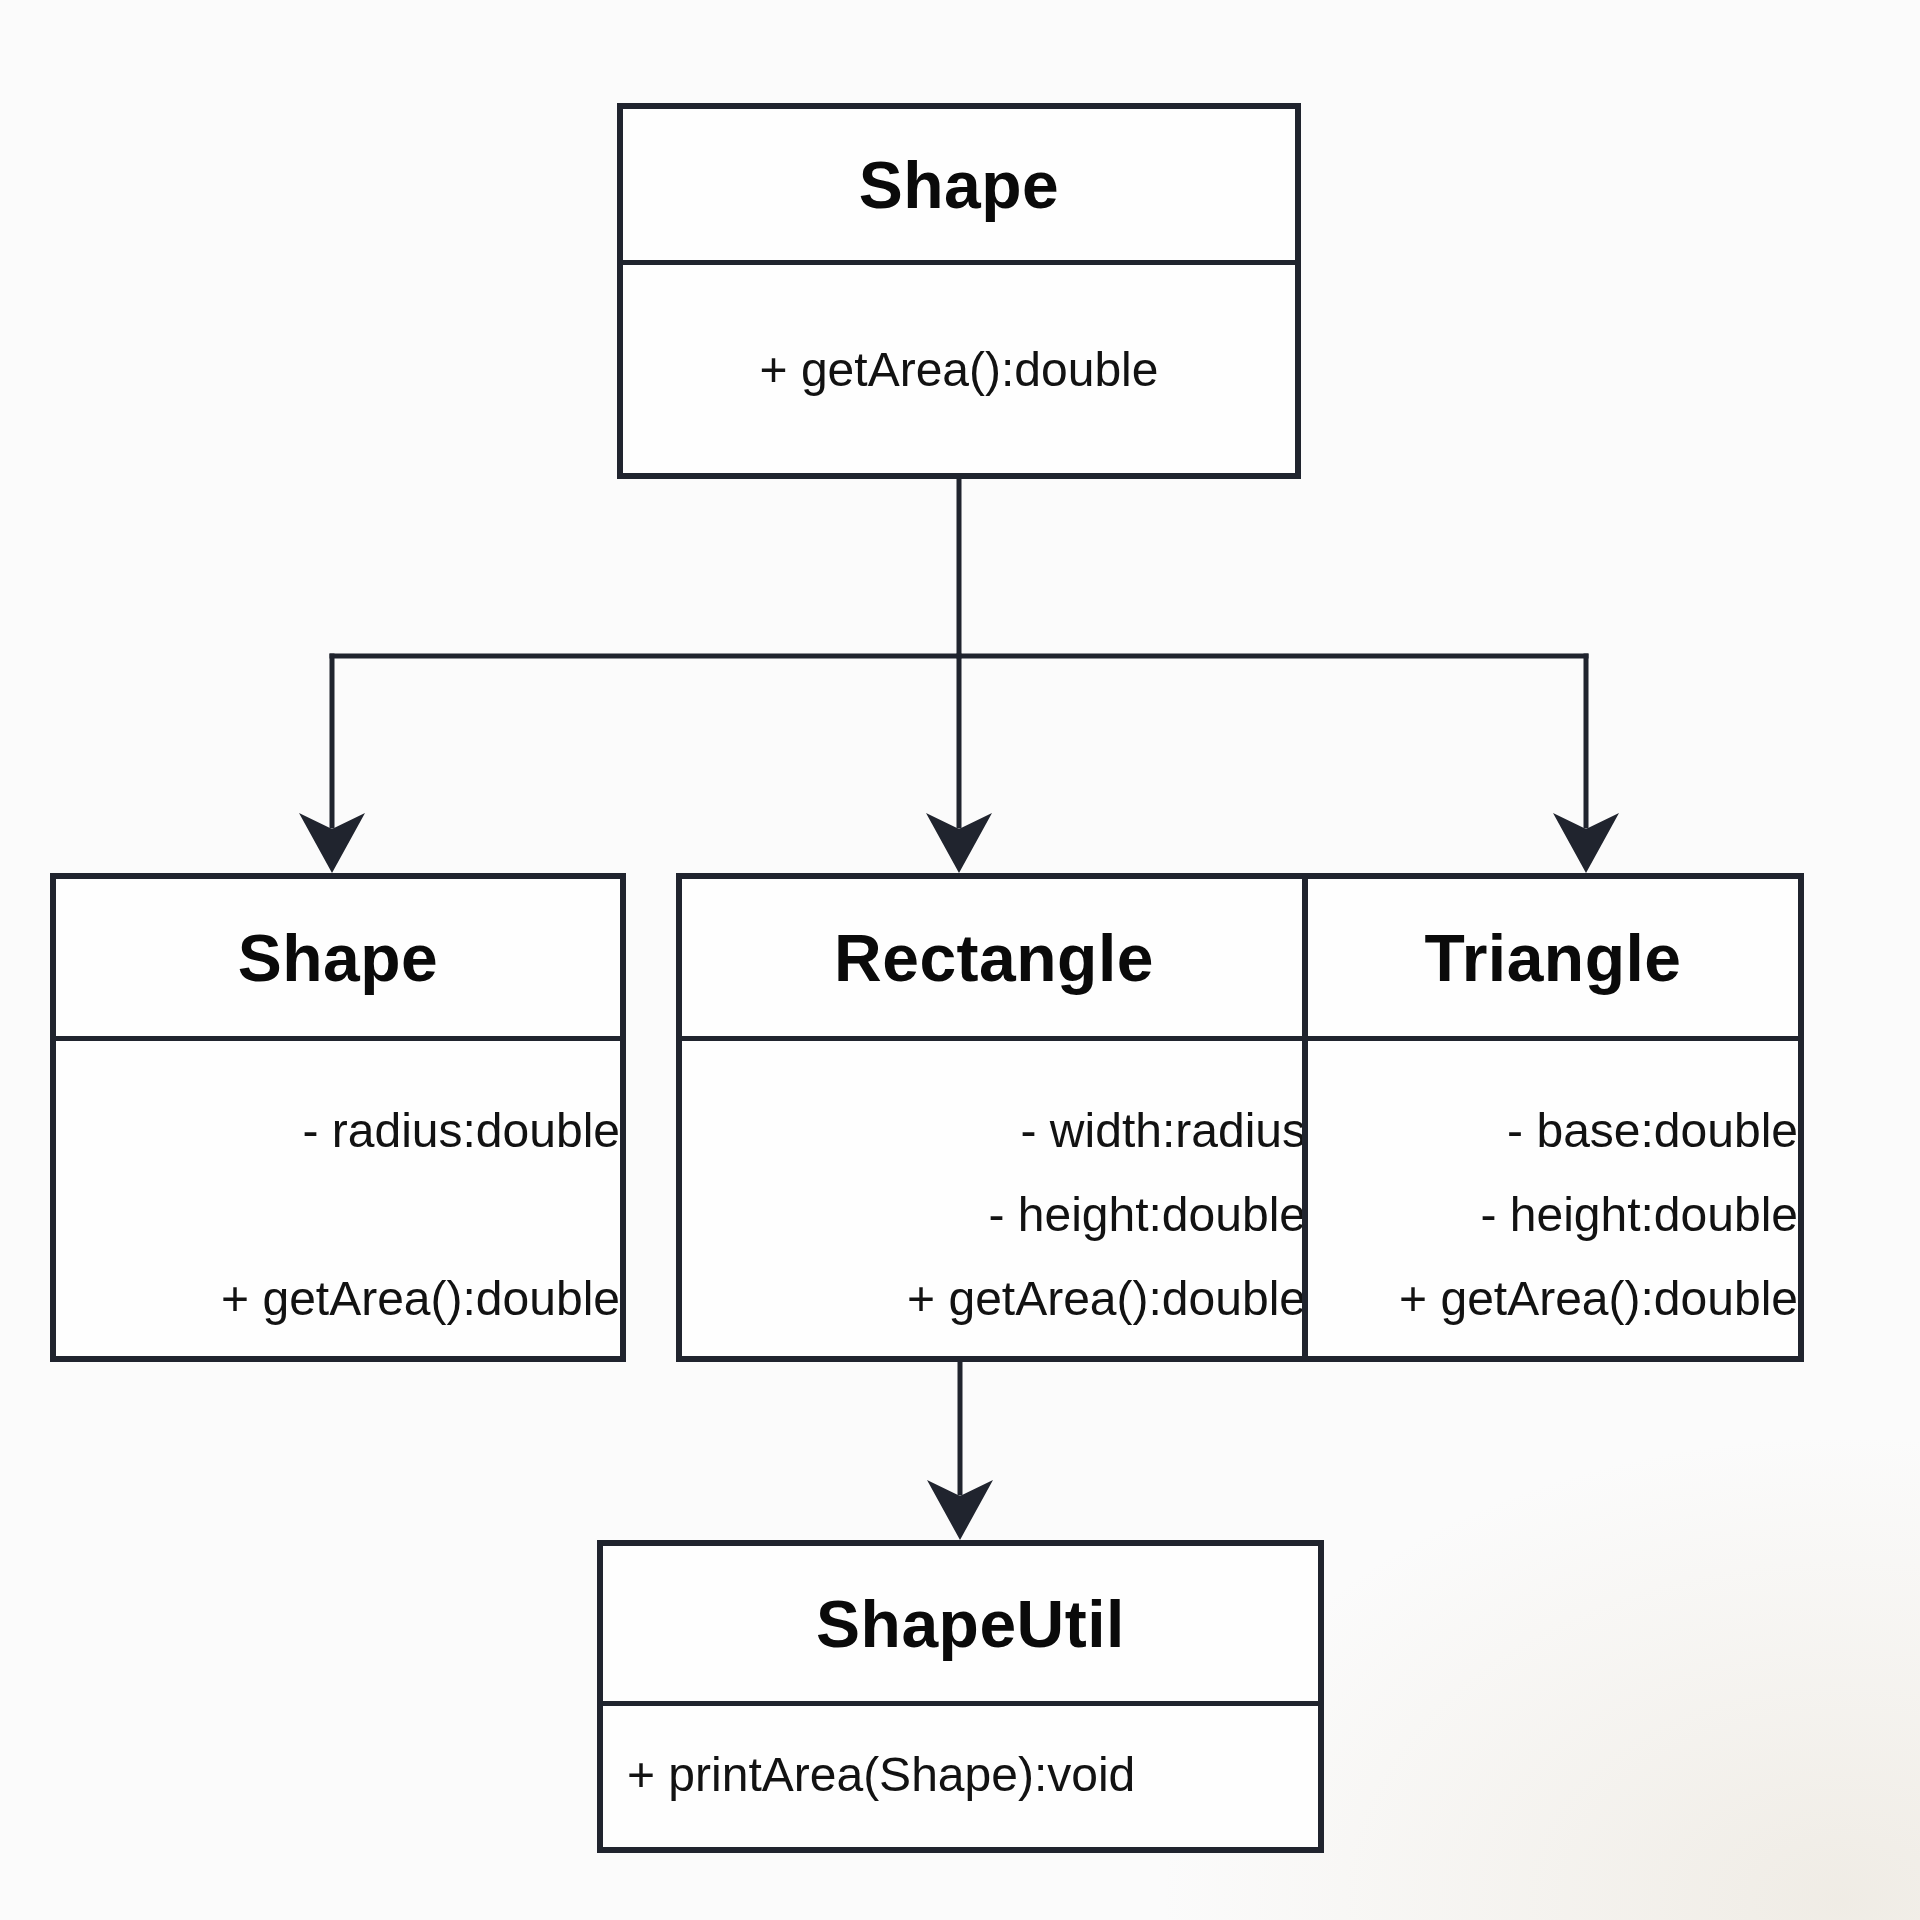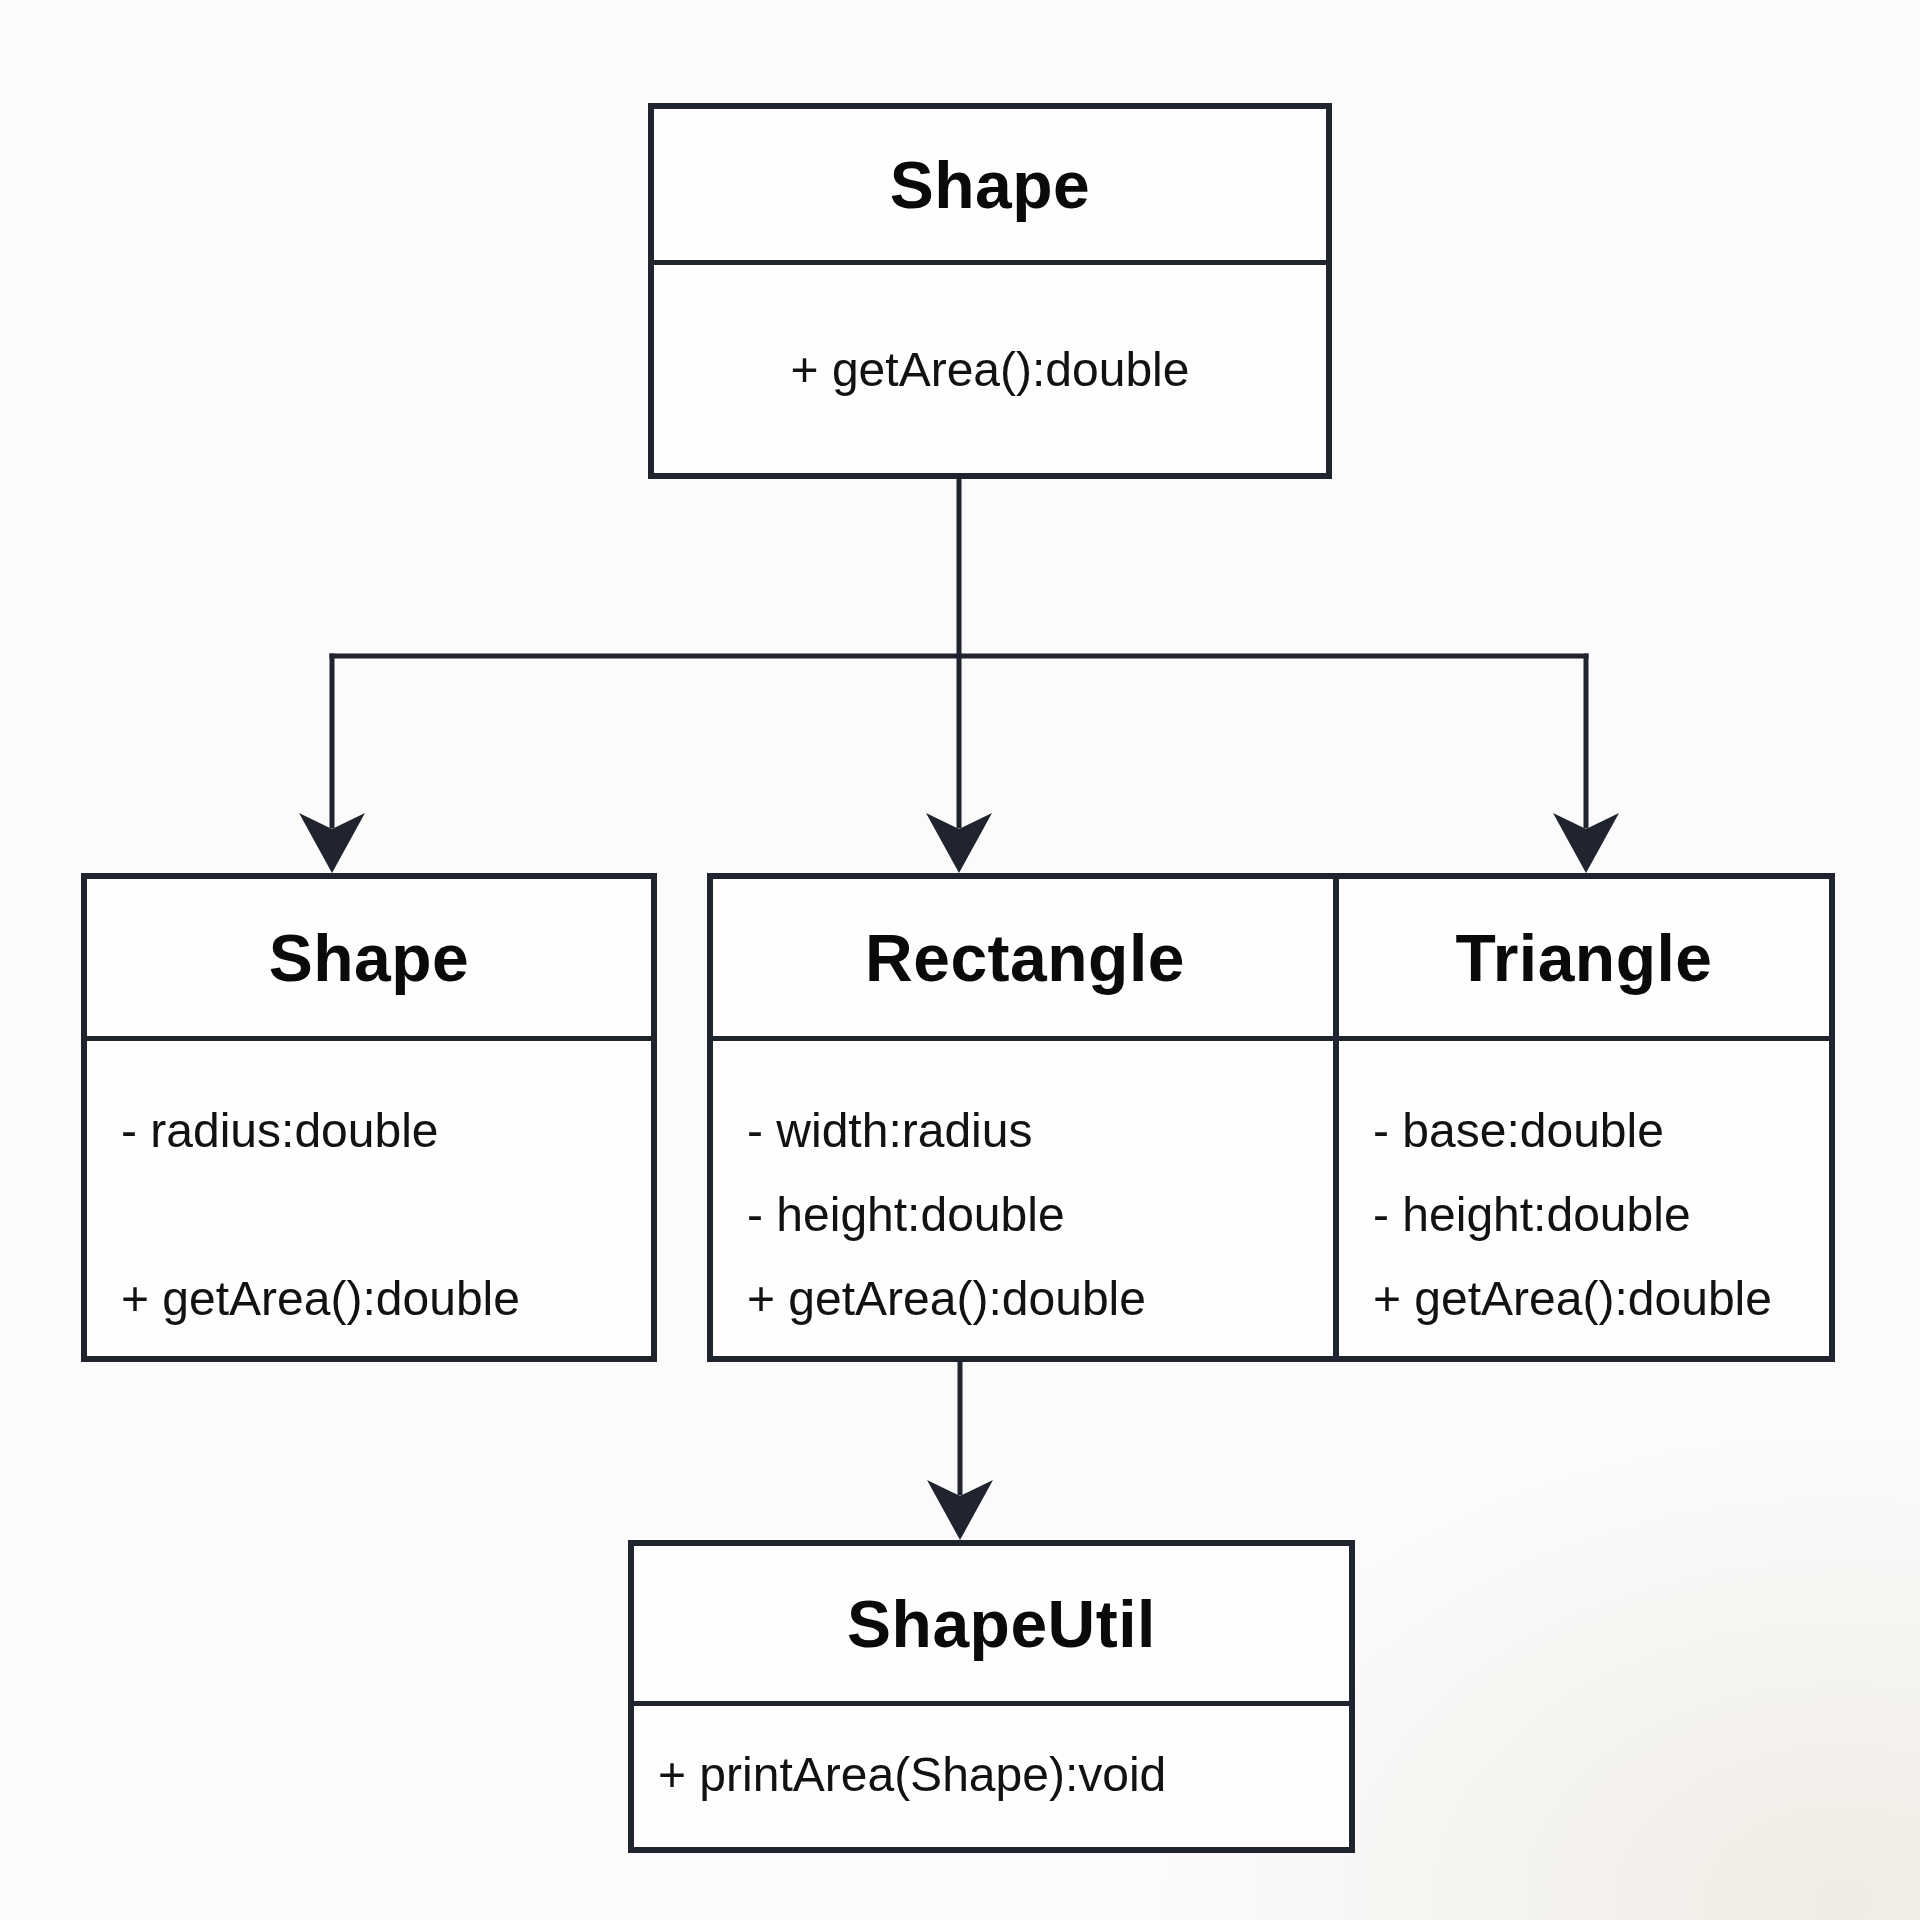--- a/index.html
+++ b/index.html
@@ -19,21 +19,20 @@
       var(--bg);
     overflow:hidden;
   }
   .connectors{
     position:absolute;left:0;top:0;width:1920px;height:1920px;
   }
   .uml-class{
     position:absolute;
     background:var(--fill);
     border:6px solid var(--line);
-    margin-left:31px;
   }
   .uml-class .header{
     display:flex;align-items:center;justify-content:center;
     border-bottom:5px solid var(--line);
     font-weight:700;
     font-size:66px;
     color:#0a0a0a;
     letter-spacing:0.5px;
   }
   .uml-class .body{
@@ -43,21 +42,21 @@
   
   .box-shape{left:617px;top:103px;width:684px;height:376px;}
   .box-shape .header{height:156px;}
   .box-shape .body{
     height:209px;
     display:flex;align-items:center;justify-content:center;
   }
   
   .child{top:873px;height:489px;}
   .child .header{height:162px;}
-  .child .body{padding:48px 0 0 34px;}
+  .child .body{padding:48px 0 0 34px;text-align:right;}
   .child .row{height:84px;line-height:84px;white-space:nowrap;}
   .box-circle{left:50px;width:576px;}
   .box-rectangle{left:676px;width:636px;}
   .box-triangle{left:1302px;width:502px;}
   
   .box-shapeutil{left:597px;top:1540px;width:727px;height:313px;}
   .box-shapeutil .header{height:160px;padding-left:20px;}
   .box-shapeutil .body{
     height:137px;
     display:flex;align-items:center;

